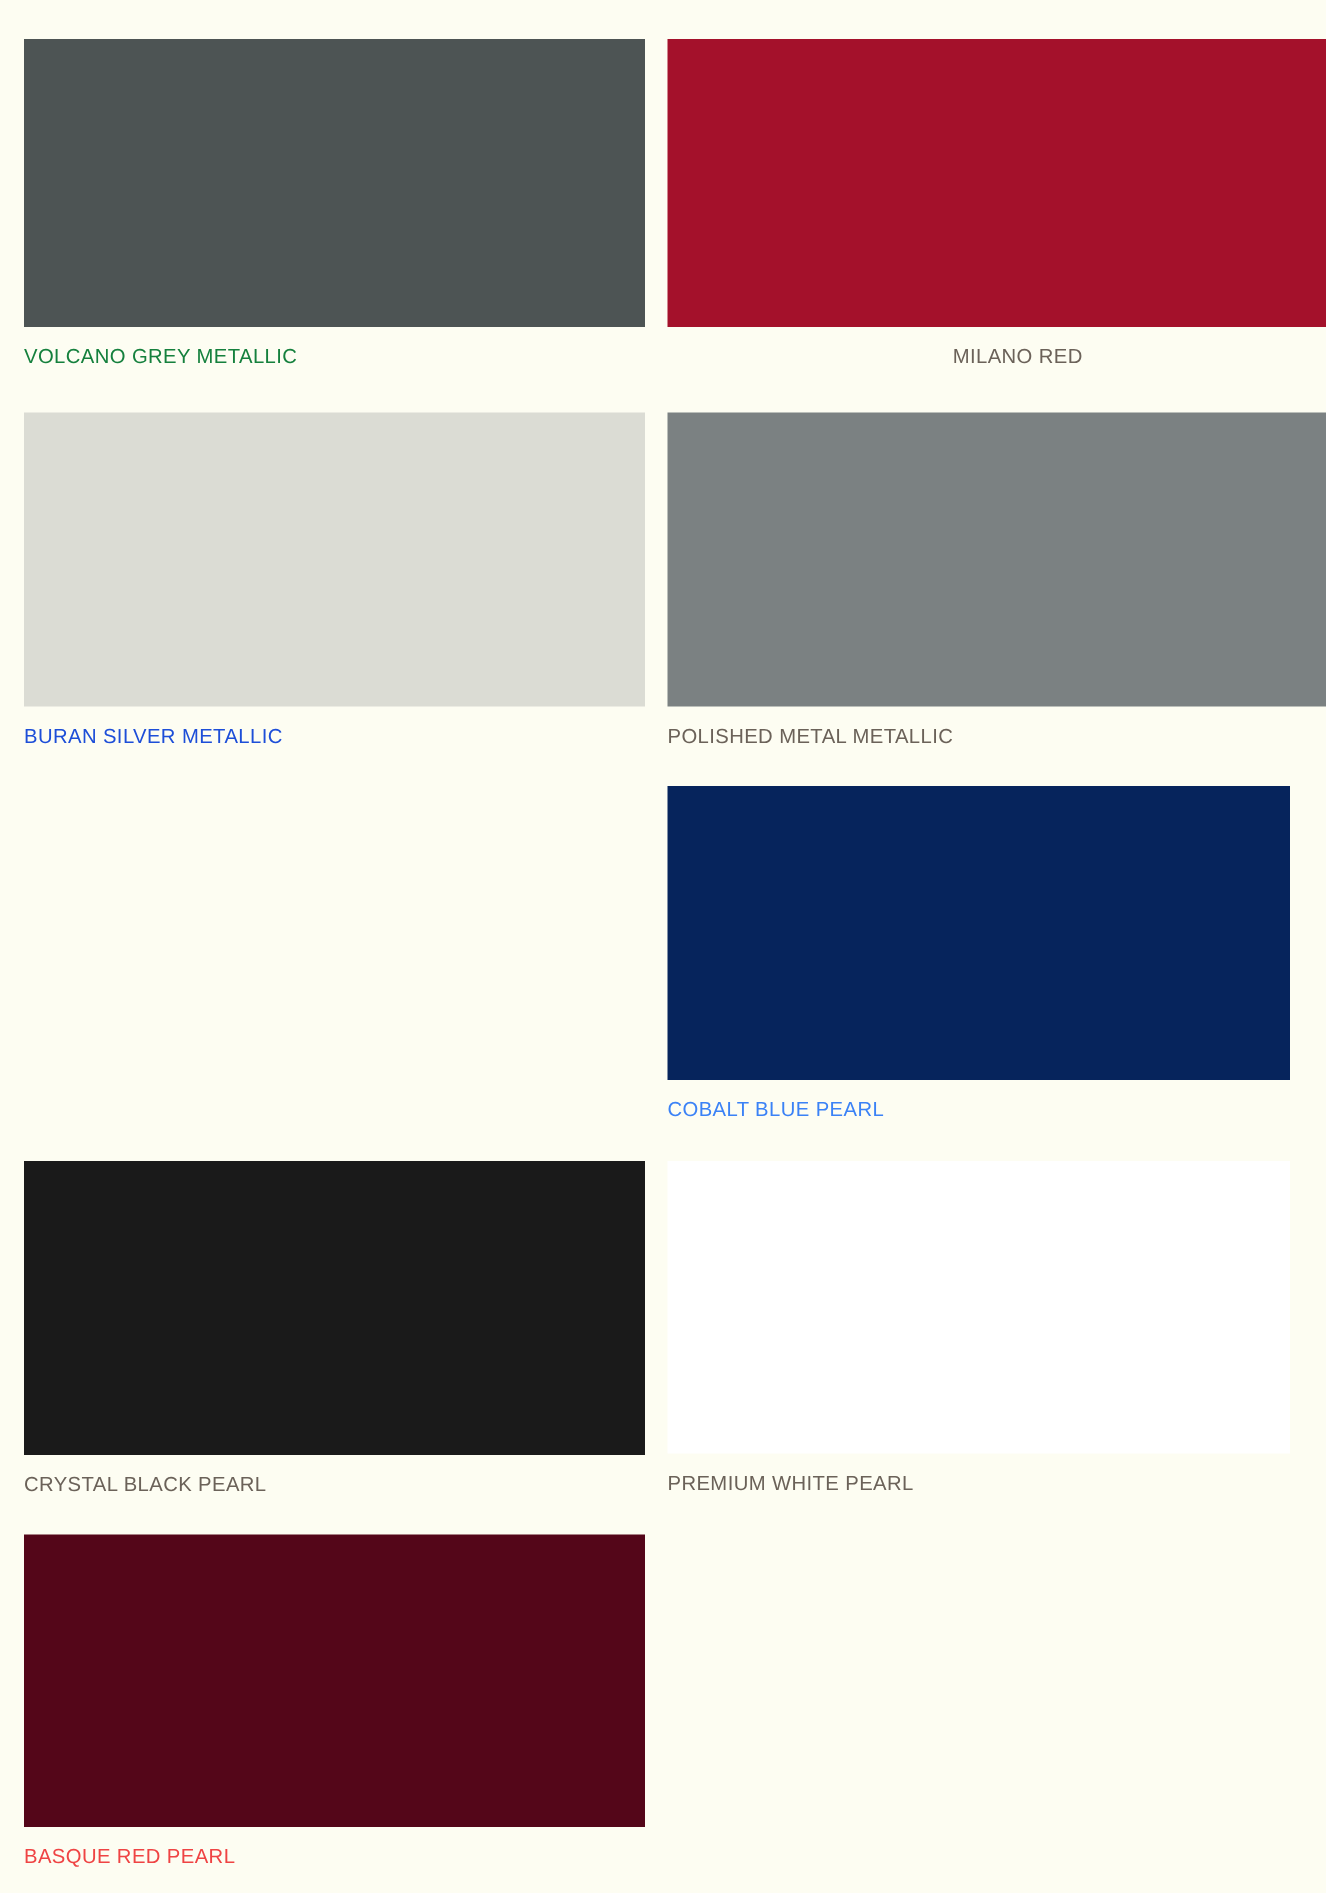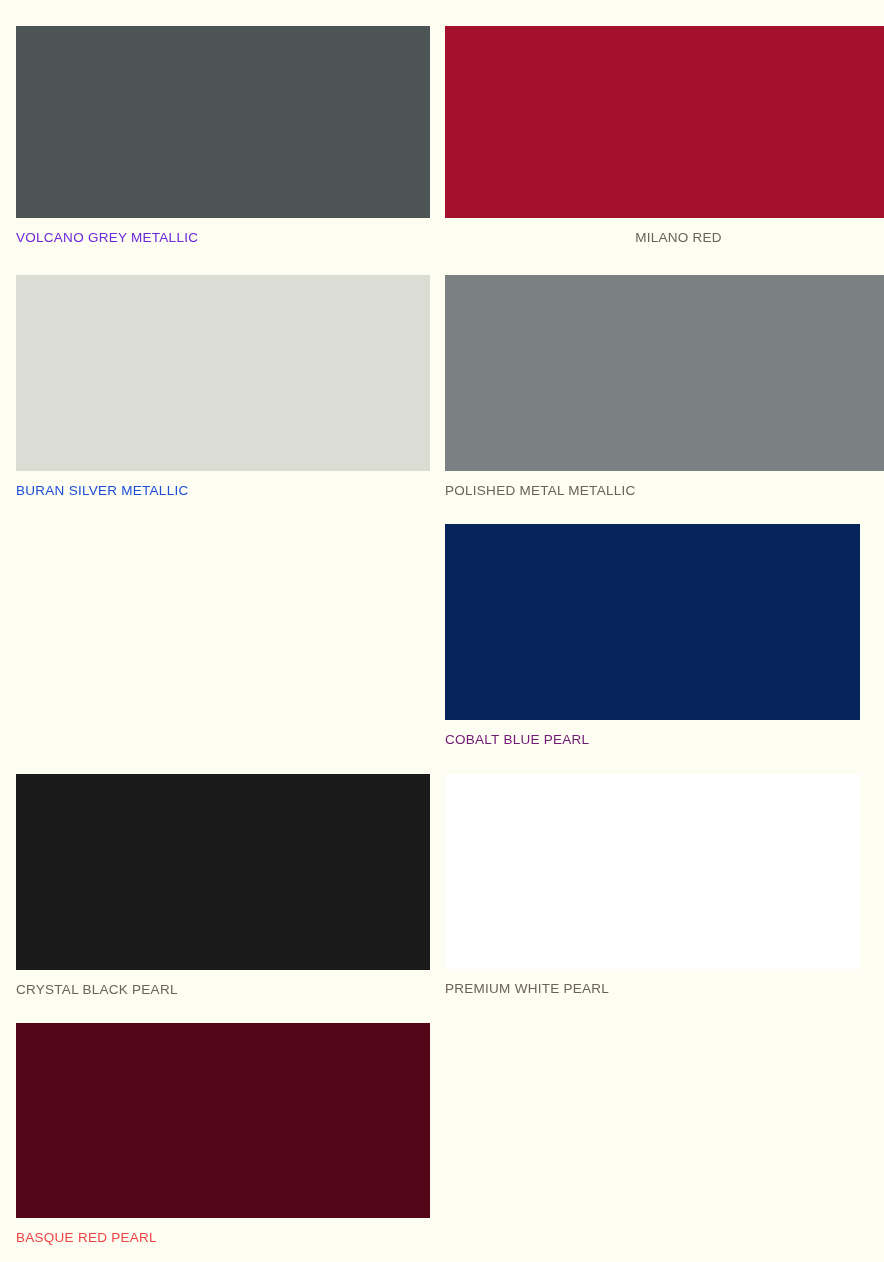--- a/index.html
+++ b/index.html
@@ -44,37 +44,37 @@
     padding-top: 13px;
     font-weight: 400;
   }
 </style>
 </head>
 <body>
 
 <div class="swatch-grid" style="background: rgb(253, 253, 242);">
     <div class="swatch-card" style="left: 16px; top: 26px; width: 414px;">
       <div class="swatch-chip" style="height: 192px; background: rgb(77, 84, 84);"></div>
-      <div class="swatch-label" style="color: #6d28d9;">VOLCANO GREY METALLIC</div>
+      <div class="swatch-label" style="color: #15803d;">VOLCANO GREY METALLIC</div>
     </div>
     <div class="swatch-card" style="left: 445px; top: 26px; width: 467px; text-align: center;">
       <div class="swatch-chip" style="height: 192px; background: rgb(164, 17, 43);"></div>
       <div class="swatch-label" style="color: rgb(107, 98, 89);">MILANO RED</div>
     </div>
     <div class="swatch-card" style="left: 16px; top: 275px; width: 414px;">
       <div class="swatch-chip" style="height: 196px; background: rgb(219, 220, 212);"></div>
       <div class="swatch-label" style="color: #1d4ed8;">BURAN SILVER METALLIC</div>
     </div>
     <div class="swatch-card" style="left: 445px; top: 275px; width: 474px;">
       <div class="swatch-chip" style="height: 196px; background: rgb(123, 129, 130);"></div>
       <div class="swatch-label" style="color: rgb(107, 98, 89);">POLISHED METAL METALLIC</div>
     </div>
     <div class="swatch-card" style="left: 445px; top: 524px; width: 415px;">
       <div class="swatch-chip" style="height: 196px; background: rgb(6, 36, 92);"></div>
-      <div class="swatch-label" style="color: #701a75;">COBALT BLUE PEARL</div>
+      <div class="swatch-label" style="color: #3b82f6;">COBALT BLUE PEARL</div>
     </div>
     <div class="swatch-card" style="left: 16px; top: 774px; width: 414px;">
       <div class="swatch-chip" style="height: 196px; background: rgb(26, 26, 26);"></div>
       <div class="swatch-label" style="color: rgb(107, 98, 89);">CRYSTAL BLACK PEARL</div>
     </div>
     <div class="swatch-card" style="left: 445px; top: 774px; width: 415px;">
       <div class="swatch-chip" style="height: 195px; background: rgb(255, 255, 255);"></div>
       <div class="swatch-label" style="color: rgb(107, 98, 89);">PREMIUM WHITE PEARL</div>
     </div>
     <div class="swatch-card" style="left: 16px; top: 1023px; width: 414px;">

